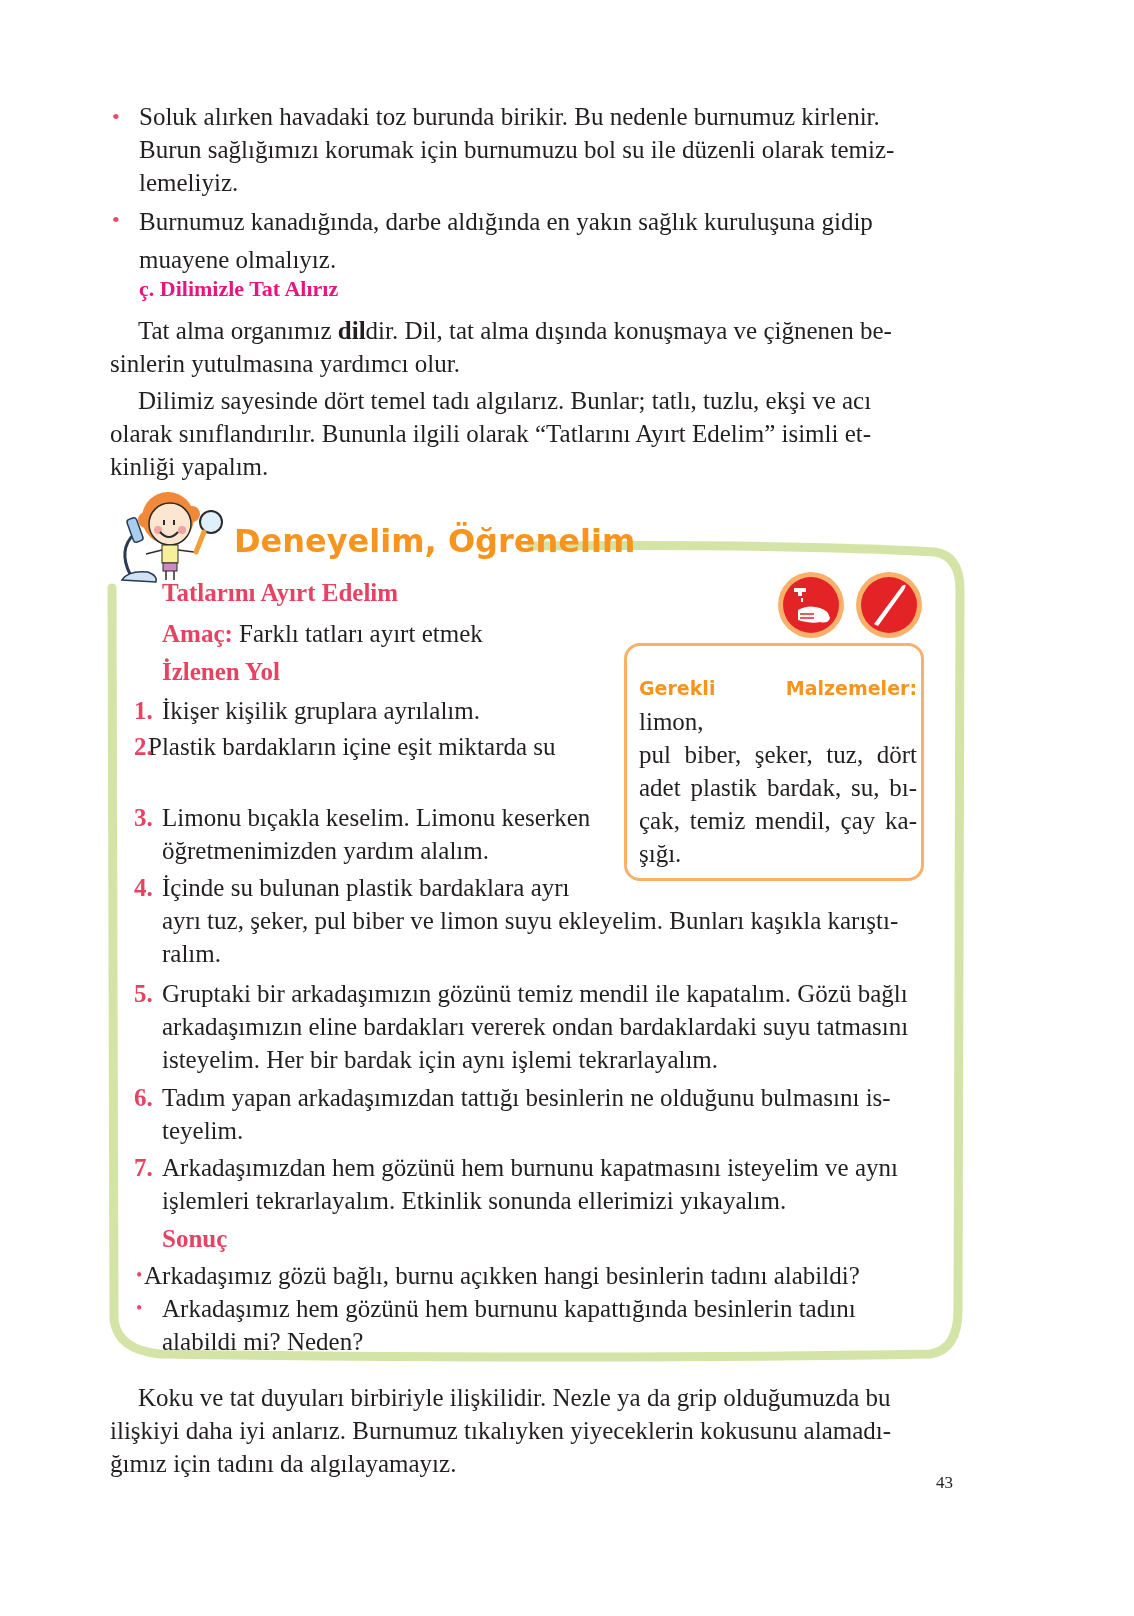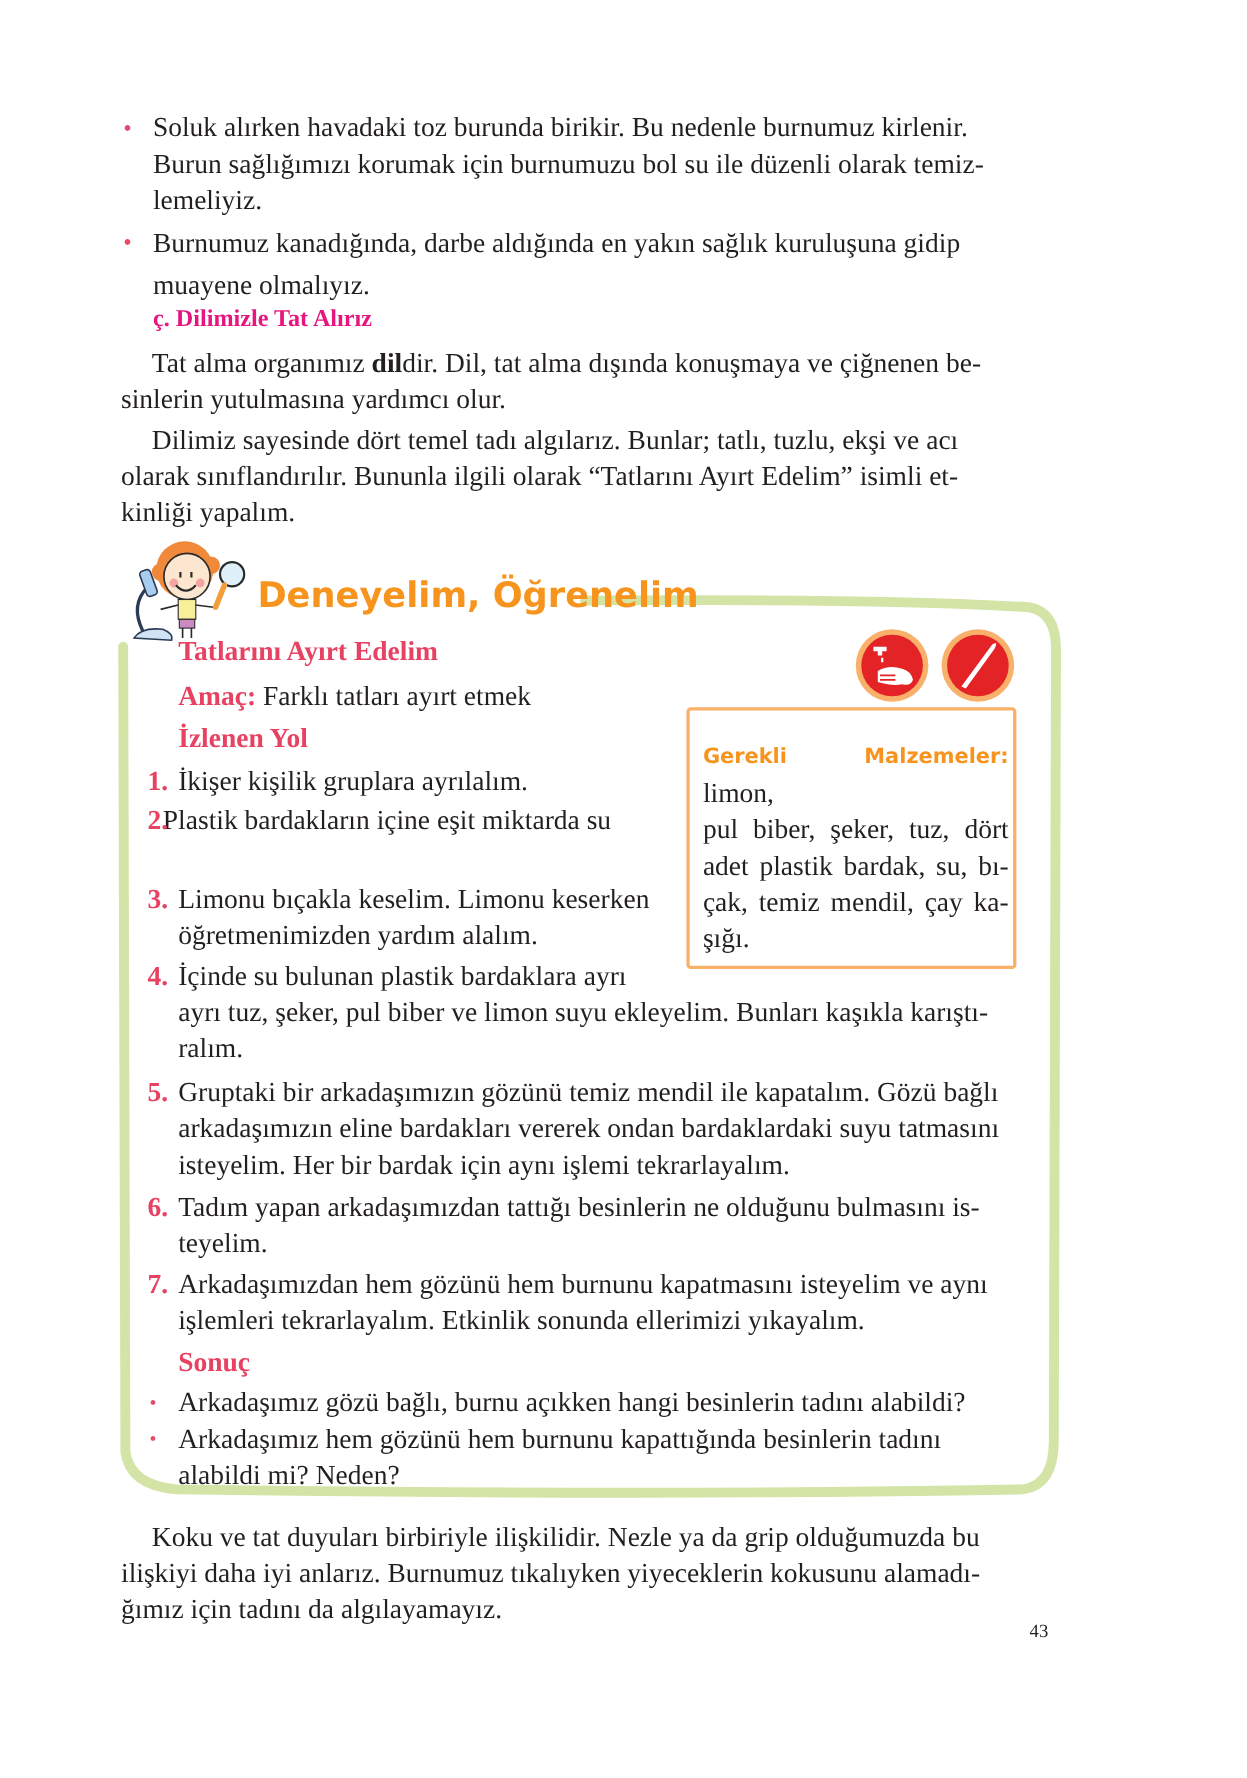--- a/index.html
+++ b/index.html
@@ -102,21 +102,21 @@
     </g>
   </svg>
 </div>
 
 <div class="abs txt pink" style="left:162px; top:576px;">Tatlarını Ayırt Edelim</div>
 <div class="abs txt" style="left:162px; top:617px;">
   <span class="pink">Amaç:</span><span> Farklı tatları ayırt etmek</span>
 </div>
 <div class="abs txt pink" style="left:162px; top:655px;">İzlenen Yol</div>
 
-<div class="abs txt" style="left:624px; top:643px; width:282px; height:208px; border:3px solid #f8b06a; border-radius:4px; padding:24px 0 0 12px; box-sizing:content-box;">
+<div class="abs txt" style="left:624px; top:643px; width:282px; height:208px; border:3px solid #f8b06a; border-radius:16px; padding:24px 0 0 12px; box-sizing:content-box;">
   <div style="text-align:justify; text-align-last:justify; width:278px;">
     <span class="orange-label">Gerekli Malzemeler:</span><span> limon,</span>
   </div>
   <div style="text-align-last:justify; width:278px;">pul biber, şeker, tuz, dört</div>
   <div style="text-align-last:justify; width:278px;">adet plastik bardak, su, bı-</div>
   <div style="text-align-last:justify; width:278px;">çak, temiz mendil, çay ka-</div>
   <div>şığı.</div>
 </div>
 
 <div>
@@ -168,21 +168,21 @@
       <div>Arkadaşımızdan hem gözünü hem burnunu kapatmasını isteyelim ve aynı</div>
       <div>işlemleri tekrarlayalım. Etkinlik sonunda ellerimizi yıkayalım.</div>
     </div>
   </div>
 </div>
 
 <div class="abs txt pink" style="left:162px; top:1222px;">Sonuç</div>
 <div>
   <div class="abs txt" style="left:136px; top:1259px; width:806px;">
     <span class="bullet-dot" style="font-size:18px;">•</span>
-    <div style="margin-left:26px;">Arkadaşımız gözü bağlı, burnu açıkken hangi besinlerin tadını alabildi?</div>
+    <div style="margin-left:8px;">Arkadaşımız gözü bağlı, burnu açıkken hangi besinlerin tadını alabildi?</div>
   </div>
   <div class="abs txt" style="left:136px; top:1292px; width:806px;">
     <span class="bullet-dot" style="font-size:18px;">•</span>
     <div style="margin-left:26px;">
       <div>Arkadaşımız hem gözünü hem burnunu kapattığında besinlerin tadını</div>
       <div>alabildi mi? Neden?</div>
     </div>
   </div>
 </div>
 

